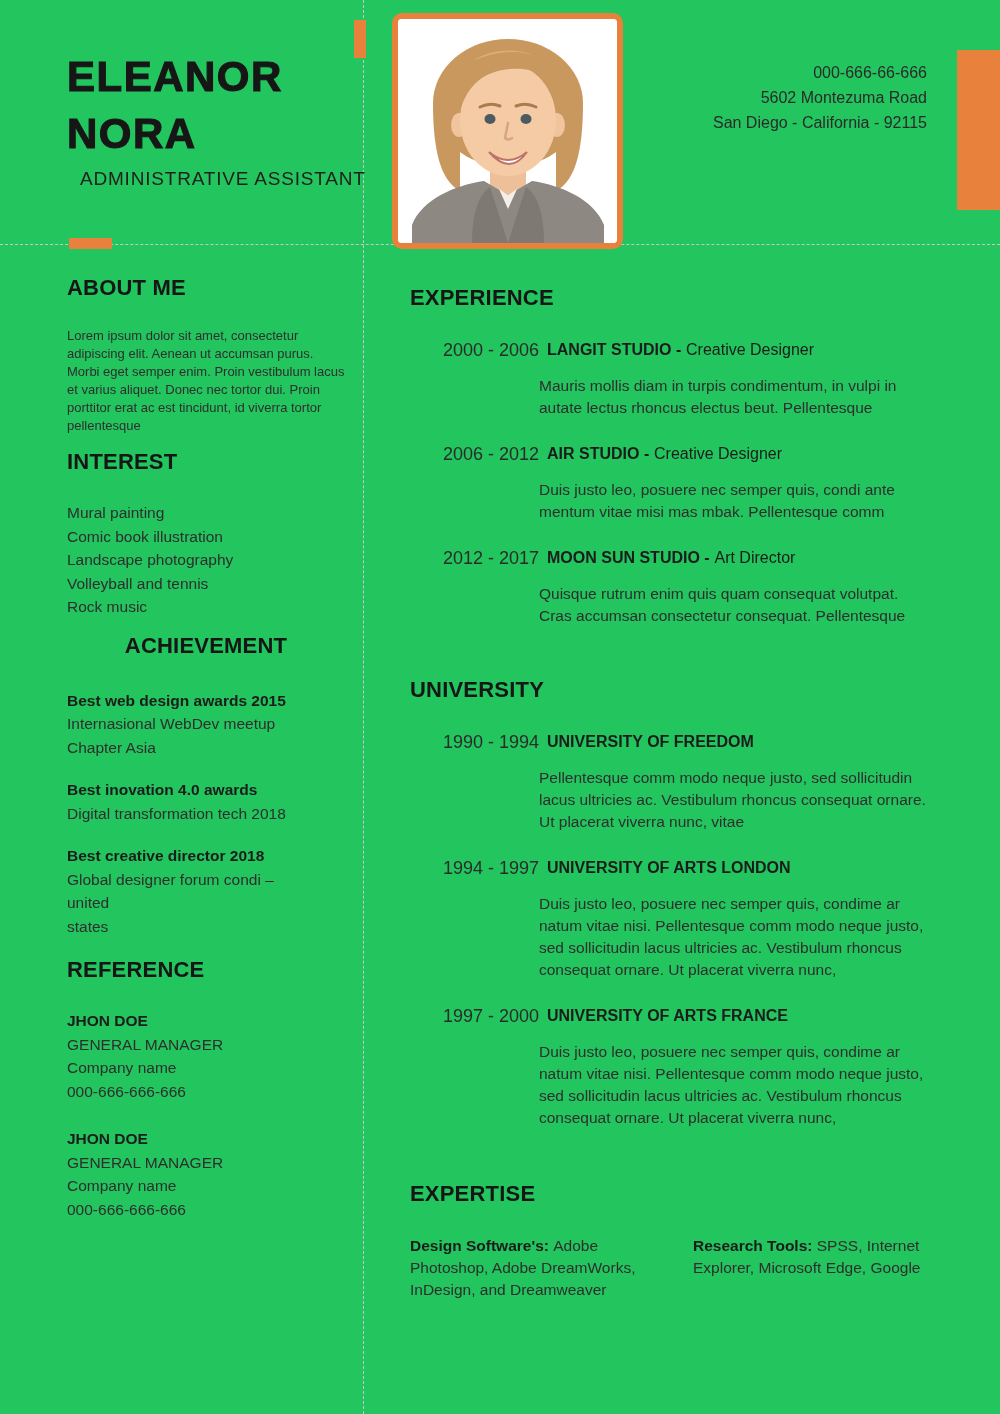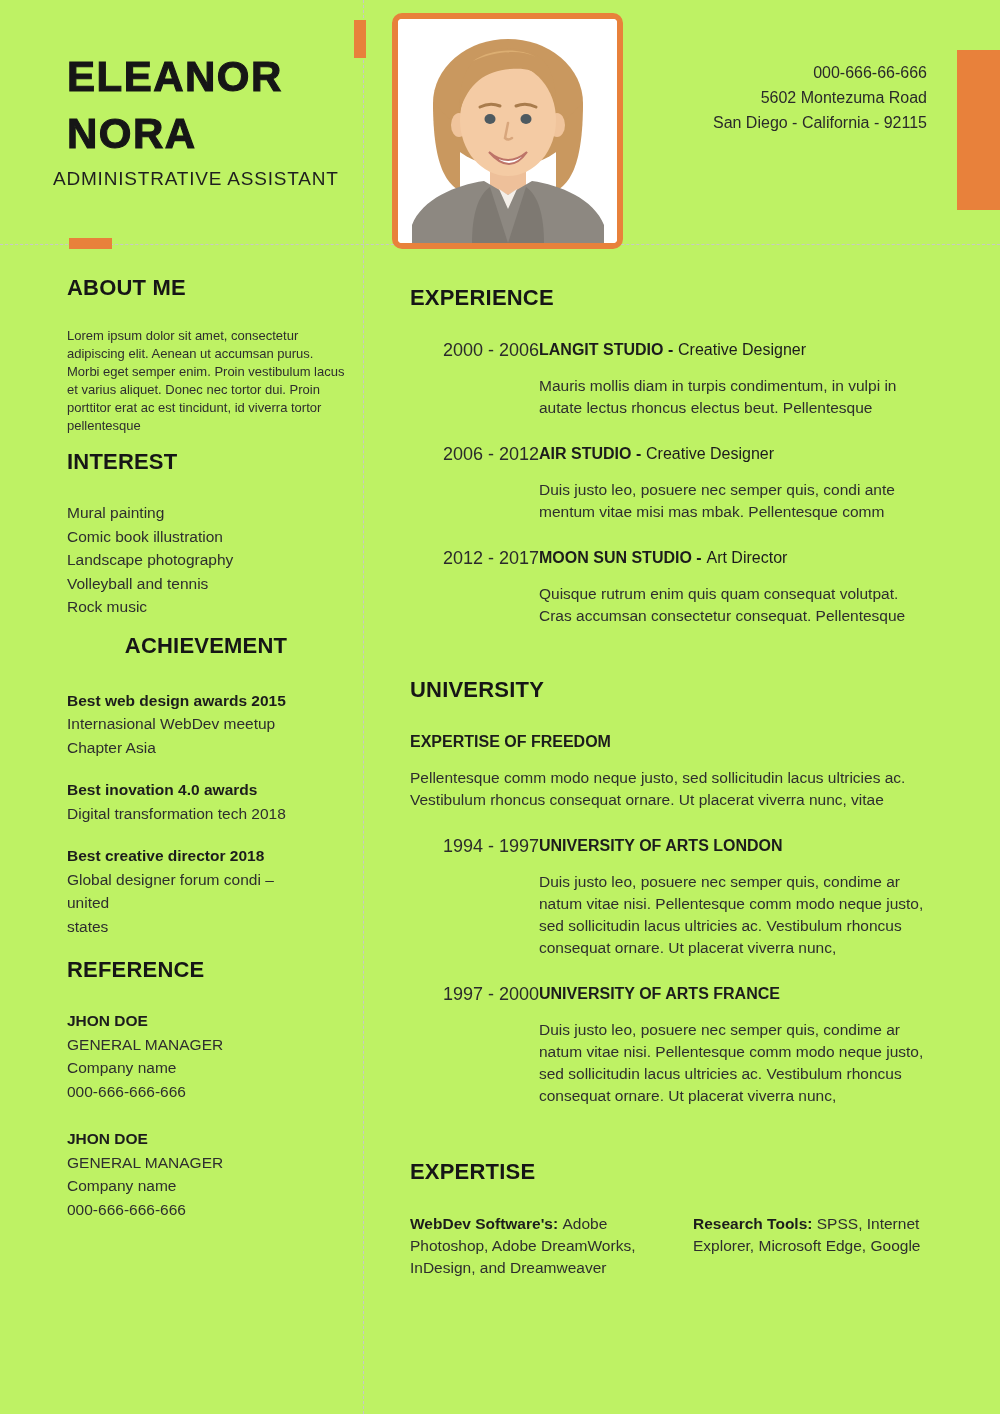--- a/index.html
+++ b/index.html
@@ -3,21 +3,21 @@
 <meta charset="utf-8">
 <style>
   * { margin: 0; padding: 0; box-sizing: border-box; }
   html, body { background: #ffffff; }
   body { font-family: "Liberation Sans", sans-serif; color: #2d2d2d; }
 
   .page {
     position: relative;
     width: 1000px;
     height: 1414px;
-    background: #bef264;
+    background: #22c55e;
     overflow: hidden;
   }
 
   
   .v-rule {
     position: absolute;
     left: 363px; top: 0; bottom: 0;
     width: 0;
     border-left: 1px dashed #c7c7c7;
     z-index: 1;
@@ -37,21 +37,21 @@
   .accent-small-bar { left: 69px;  top: 238px; width: 43px; height: 11px; }
 
   
   .name-block {
     position: absolute; left: 67px; top: 48px; z-index: 3;
     font-weight: bold; font-size: 42px; line-height: 57px;
     color: #161616; letter-spacing: 1.5px;
     -webkit-text-stroke: 1.1px #161616;
   }
   .job-title {
-    position: absolute; left: 53px; top: 168px; z-index: 3;
+    position: absolute; left: 80px; top: 168px; z-index: 3;
     font-size: 19px; letter-spacing: 0.8px; color: #1f1f1f;
   }
 
   .photo-frame {
     position: absolute; left: 392px; top: 13px; z-index: 3;
     width: 231px; height: 236px;
     border: 6px solid var(--accent, #e8813b);
     border-radius: 10px;
     background: #ffffff;
     overflow: hidden;
@@ -86,21 +86,21 @@
 
   
   .right-col .sec-heading { margin-bottom: 28px; }
   .timeline-row { display: flex; margin-bottom: 24px; }
   .tl-period {
     flex: 0 0 129px;
     font-size: 18px; color: #2b2b2b; padding-left: 5px; padding-top: 1px; text-align: right;
   }
   .tl-content { flex: 1; }
   .tl-title { font-size: 16px; color: #1c1c1c; line-height: 22px; }
-  .tl-org { font-weight: bold; }
+  .tl-org { font-weight: bold; margin-left: 8px; }
   .tl-role { margin-left: 0.30em; font-weight: normal; }
   .tl-desc { margin-top: 14px; font-size: 15.5px; line-height: 22px; color: #2e2e2e; }
 
   .education-section { margin-top: 50px; }
   .expertise-section { margin-top: 52px; }
   .expertise-cols { display: flex; }
   .exp-col { font-size: 15.5px; line-height: 22px; color: #2e2e2e; }
   .exp-col-1 { width: 243px; margin-right: 40px; }
   .exp-col-2 { width: 230px; }
   .exp-label { font-weight: bold; color: #1c1c1c; }
@@ -252,22 +252,23 @@
           </div>
           <div class="tl-desc">Quisque rutrum enim quis quam consequat volutpat. Cras accumsan consectetur consequat. Pellentesque</div>
         </div>
       </div>
     </div>
 
     <div class="education-section">
       <div class="sec-heading">UNIVERSITY</div>
 
       <div class="timeline-row">
-        <div class="tl-content">
-          <div class="tl-title tl-org">EXPERTISE OF FREEDOM</div>
+        <div class="tl-period">1990 - 1994</div>
+        <div class="tl-content">
+          <div class="tl-title tl-org">UNIVERSITY OF FREEDOM</div>
           <div class="tl-desc">Pellentesque comm modo neque justo, sed sollicitudin lacus ultricies ac. Vestibulum rhoncus consequat ornare. Ut placerat viverra nunc, vitae</div>
         </div>
       </div>
 
       <div class="timeline-row">
         <div class="tl-period">1994 - 1997</div>
         <div class="tl-content">
           <div class="tl-title tl-org">UNIVERSITY OF ARTS LONDON</div>
           <div class="tl-desc">Duis justo leo, posuere nec semper quis, condime ar natum vitae nisi. Pellentesque comm modo neque justo, sed sollicitudin lacus ultricies ac. Vestibulum rhoncus consequat ornare. Ut placerat viverra nunc,</div>
         </div>
@@ -279,21 +280,21 @@
           <div class="tl-title tl-org">UNIVERSITY OF ARTS FRANCE</div>
           <div class="tl-desc">Duis justo leo, posuere nec semper quis, condime ar natum vitae nisi. Pellentesque comm modo neque justo, sed sollicitudin lacus ultricies ac. Vestibulum rhoncus consequat ornare. Ut placerat viverra nunc,</div>
         </div>
       </div>
     </div>
 
     <div class="expertise-section">
       <div class="sec-heading">EXPERTISE</div>
       <div class="expertise-cols">
         <div class="exp-col exp-col-1">
-          <span class="exp-label">WebDev Software's:</span><span class="exp-text">Adobe Photoshop, Adobe DreamWorks, InDesign, and Dreamweaver</span>
+          <span class="exp-label">Design Software's:</span><span class="exp-text">Adobe Photoshop, Adobe DreamWorks, InDesign, and Dreamweaver</span>
         </div>
         <div class="exp-col exp-col-2">
           <span class="exp-label">Research Tools:</span><span class="exp-text">SPSS, Internet Explorer, Microsoft Edge, Google</span>
         </div>
       </div>
     </div>
 
   </div>
 
 </div>

